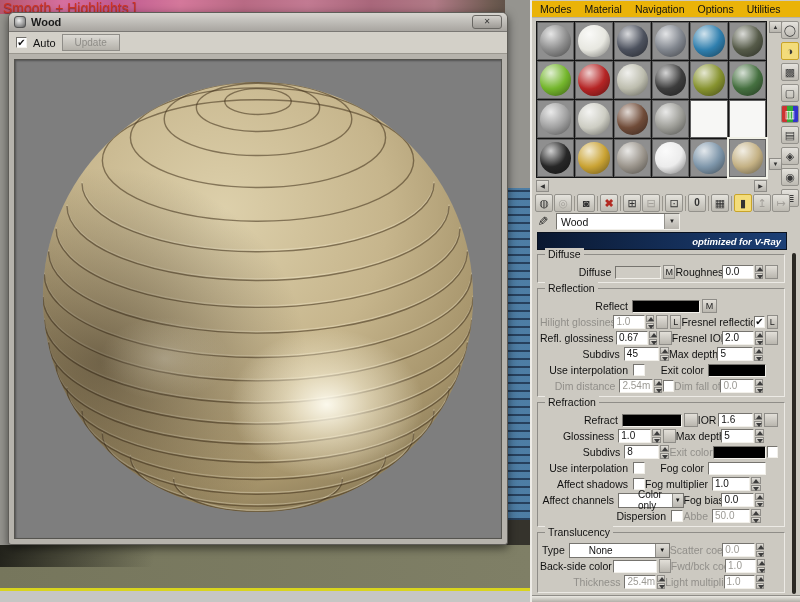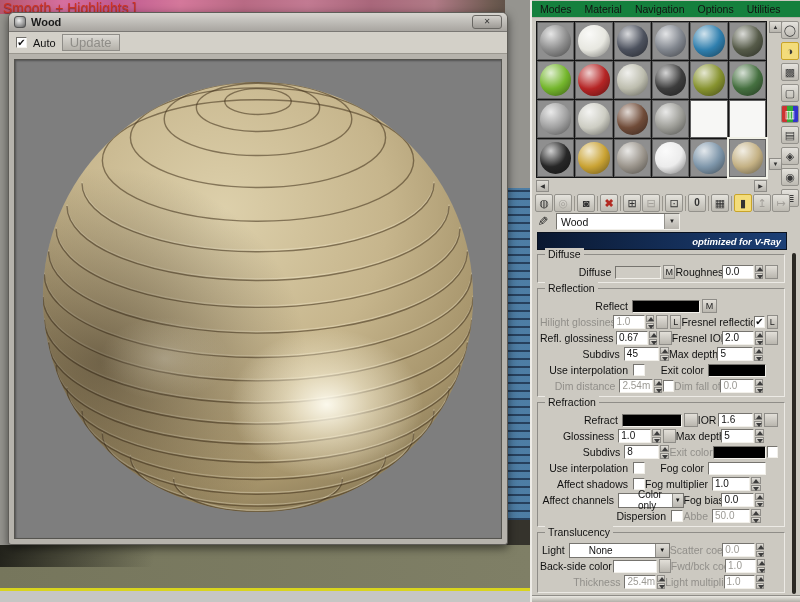--- a/index.html
+++ b/index.html
@@ -30,29 +30,29 @@
  background:linear-gradient(#d6d4cf,#a8a5a0);border-bottom:1px solid #7a7874}
 .win-icon{width:12px;height:12px;border-radius:3px;background:radial-gradient(circle at 40% 35%,#eee,#888 70%,#555);border:1px solid #555}
 #win-title{font-weight:bold;font-size:11px;color:#1a1a1a}
 #close-btn{margin-left:auto;width:30px;height:14px;background:linear-gradient(#d2d0cb,#9d9a95);
  border:1px solid #6a6864;border-radius:3px;font-size:8px;line-height:12px;text-align:center;color:#3a3a3a}
 #controlbar{height:22px;display:flex;align-items:center;gap:6px;padding:0 7px;background:#d3d0c8;border-bottom:1px solid #9a978f}
 .chkbox{width:11px;height:11px;background:#fff;border:1px solid;border-color:#6f6d68 #f2f0ea #f2f0ea #6f6d68;
  font-size:10px;line-height:9px;text-align:center;color:#111}
 #auto-label{font-size:11px}
 #update-btn{width:58px;height:17px;background:linear-gradient(#dcdad4,#b4b1aa);border:1px solid #8f8d88;
- border-radius:0;color:#8f8d88;font-size:13px}
+ border-radius:0;color:#8f8d88;font-size:10px}
 #viewport{position:absolute;left:5px;top:46px;right:5px;bottom:5px;background:#7e7e7e;
  border:1px solid #55544f;box-shadow:inset 1px 1px 2px rgba(0,0,0,.35)}
 #sphere{width:100%;height:100%;display:block}
 
 
 #editor{position:absolute;left:530px;top:0;width:270px;height:602px;background:#ccc9c1;border-left:2px solid #edebe6}
 #menubar{position:absolute;left:0;top:1px;right:0;height:17px;display:flex;gap:13px;align-items:center;
- padding:0 8px;background:#15803d;border-bottom:1px solid #b5b2aa;font-size:10.5px}
+ padding:0 8px;background:#eab308;border-bottom:1px solid #b5b2aa;font-size:10.5px}
 .menu-item{color:#111;cursor:default}
 #samples{position:absolute;left:4px;top:21px;width:231px;height:157px;display:grid;
  grid-template-columns:repeat(6,1fr);grid-template-rows:repeat(4,1fr);gap:1px;background:#141414;border:1px solid #141414}
 .cell{position:relative;background:#8f8f8f;border:1px solid #5f5f5f}
 .cell.empty{background:#f7f7f5}
 .cell.selected{outline:2px solid #f2f2e8;z-index:2}
 .ball{position:absolute;inset:2px;border-radius:50%}
 .sbtn{position:absolute;width:13px;height:12px;background:linear-gradient(#e0ded8,#b8b5ae);border:1px solid #8f8d88;
  font-size:6px;line-height:11px;text-align:center;color:#333}
 #vs-up{left:237px;top:21px}
@@ -530,21 +530,21 @@
             <div class="spin">
               <span class="up"></span>
               <span class="down"></span>
             </div>
             <div class="pgap" style="width: 17px;"></div>
           </div>
         </div>
         <div class="pgroup">
           <span class="pgroup-title">Translucency</span>
           <div class="prow">
-            <div class="plabel" style="width: 34px;">Light</div>
+            <div class="plabel" style="width: 34px;">Type</div>
             <div class="sel" style="width: 118px;">
               <span class="sel-v">None</span>
               <span class="arr">▼</span>
             </div>
             <div class="spring"></div>
             <div class="plabel dis">Scatter coeff</div>
             <div class="pfield dis">0.0</div>
             <div class="spin">
               <span class="up"></span>
               <span class="down"></span>

